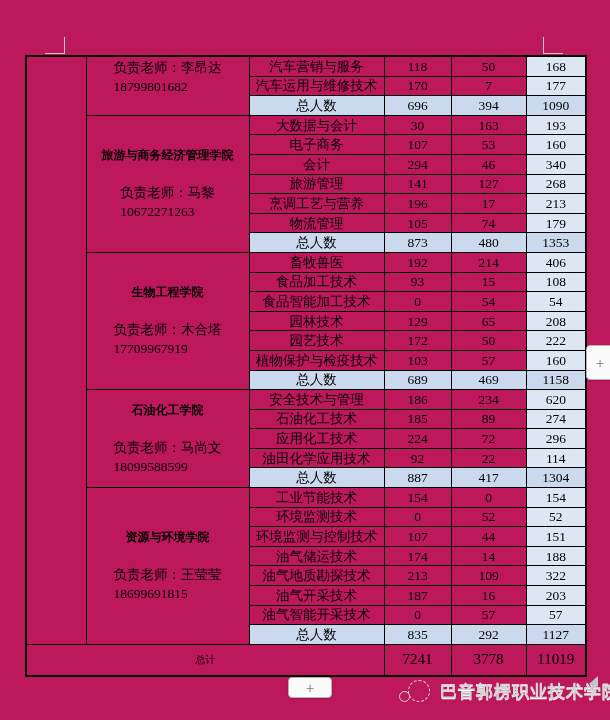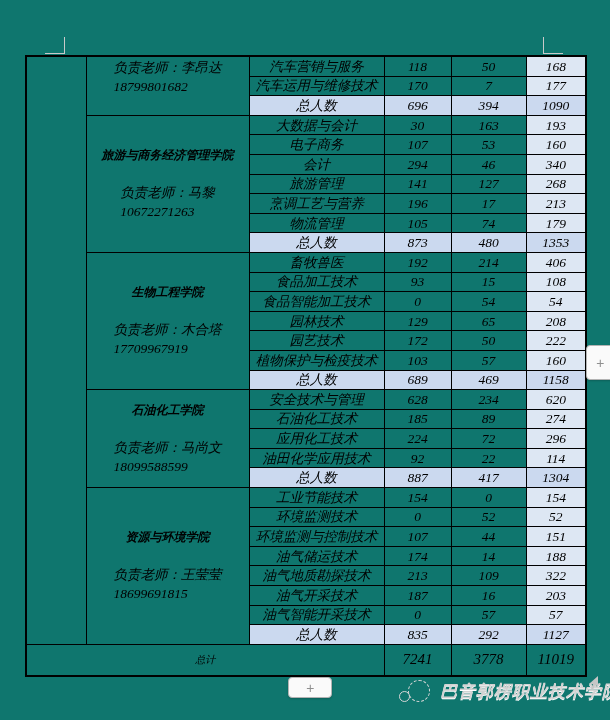--- a/index.html
+++ b/index.html
@@ -3,21 +3,21 @@
 <meta charset="utf-8">
 <style>
   html,body { margin:0; padding:0; }
   body {
     width:610px; height:720px;
     background:#ffffff;
     font-family:"Liberation Serif","DejaVu Serif",serif;
     position:relative;
     overflow:hidden;
   }
-  .page { position:relative; width:610px; height:720px; background:#0f766e;font-style:italic; }
+  .page { position:relative; width:610px; height:720px; background:#be185d; }
 
   
   .mark { position:absolute; background:#c9c9c9; }
 
   
   table.enroll {
     position:absolute; left:25px; top:55px;
     width:560px;
     border-collapse:collapse; table-layout:fixed;
     border:2px solid #000;
@@ -244,21 +244,21 @@
             <div class="college-box">
               <div class="college-name">石油化工学院</div>
               <div class="college-gap"></div>
               <div class="teacher-block">
                 <div>负责老师：马尚文</div>
                 <div>18099588599</div>
               </div>
             </div>
           </td>
           <td class="cell-major-name">安全技术与管理</td>
-          <td class="cell-num">628</td>
+          <td class="cell-num">186</td>
           <td class="cell-num">234</td>
           <td class="cell-num cell-col3">620</td>
         </tr>
         <tr>
           <td class="cell-major-name">石油化工技术</td>
           <td class="cell-num">185</td>
           <td class="cell-num">89</td>
           <td class="cell-num cell-col3">274</td>
         </tr>
         <tr>

